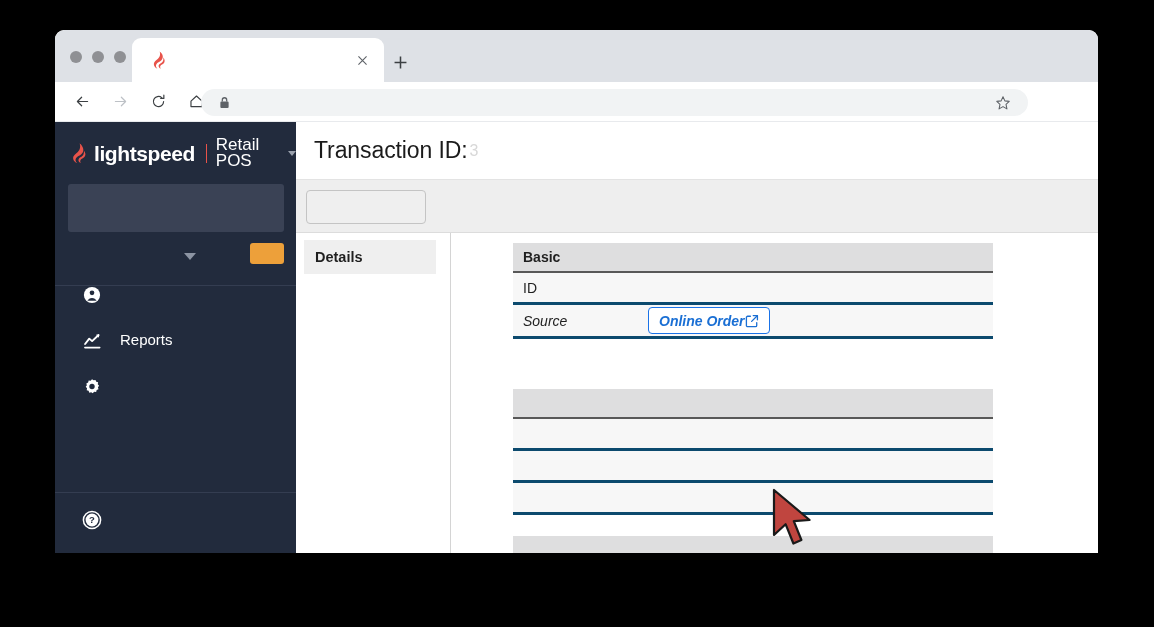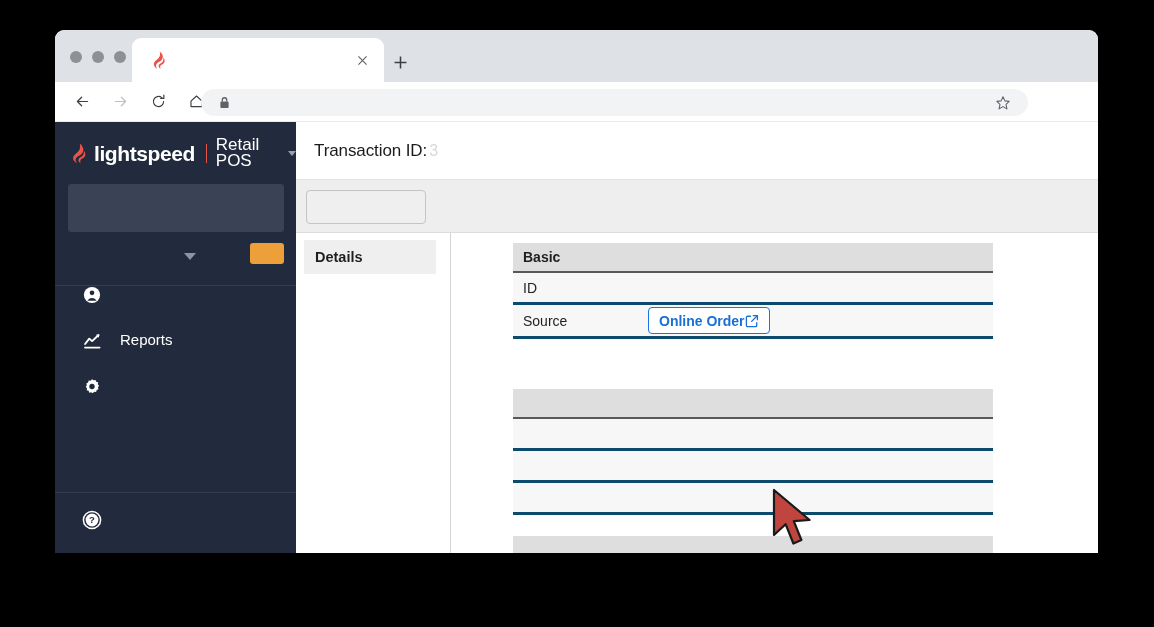--- a/index.html
+++ b/index.html
@@ -220,21 +220,21 @@
   }
   .page-header {
     position: relative;
     height: 58px;
     background: #ffffff;
     border-bottom: 1px solid #e3e3e3;
     display: flex; align-items: center;
   }
   .page-title {
     margin-left: 18px;
-    font-size: 17px;
+    font-size: 23px;
     color: #1b1b1b;
     font-weight: 400;
     letter-spacing: -0.1px;
   }
   .title-ghost {
     color: #d8d8d8;
     margin-left: 2px;
   }
   .subbar {
     position: relative;
@@ -302,21 +302,21 @@
     font-weight: 700;
     color: #1f1f1f;
   }
   .card-row {
     height: 32px;
     background: #f7f7f7;
     border-bottom: 3px solid #0c4a6e;
     display: flex; align-items: center;
     padding-left: 10px;
   }
-  .card-row.tall { height: 34px; }
+  .card-row.tall { height: 34px; font-style: italic; }
   .card-row-label {
     font-size: 14px;
     color: #1f1f1f;
     width: 125px;
     flex: 0 0 auto;
   }
   .card-row-value {
     font-size: 14px;
     color: #1f1f1f;
   }

